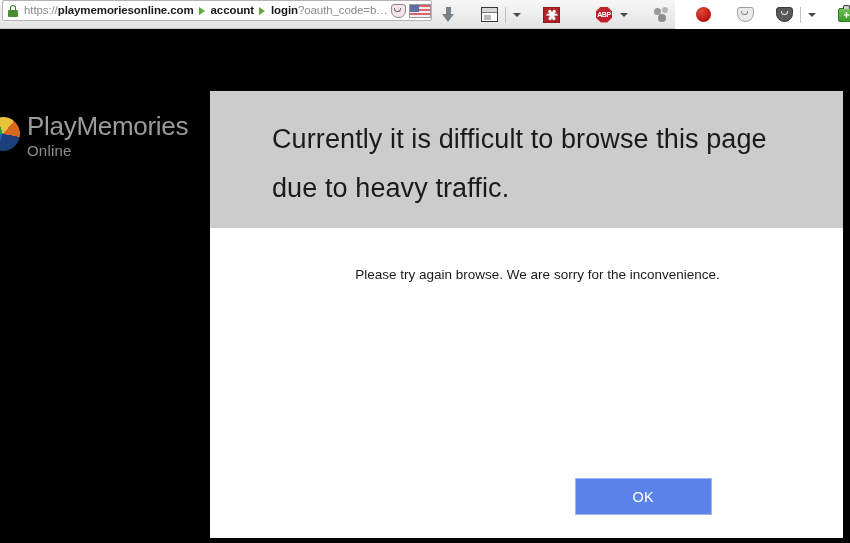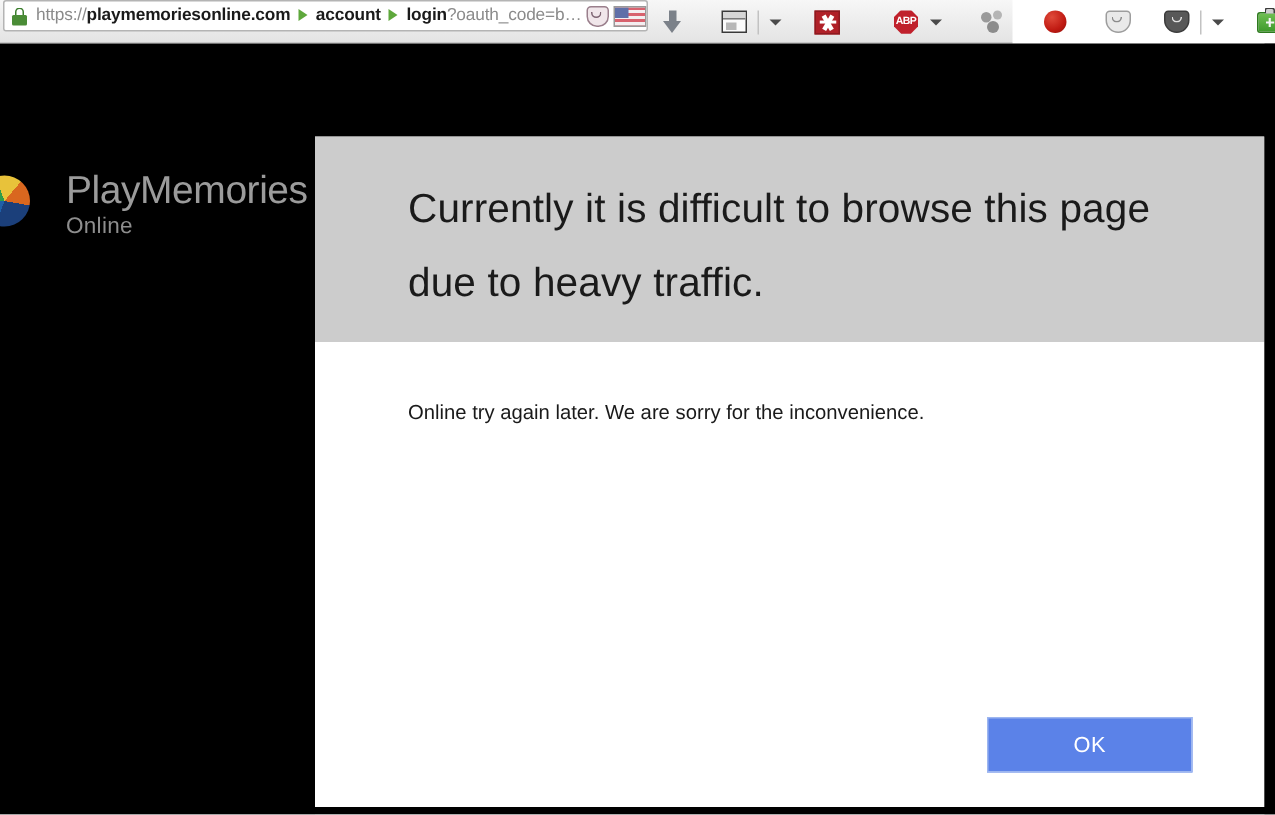--- a/index.html
+++ b/index.html
@@ -356,21 +356,21 @@
     background:
       conic-gradient(from 200deg,
         #1f5fa8 0deg 70deg,
         #2d9c4a 70deg 140deg,
         #e8c23a 140deg 200deg,
         #d9671f 200deg 260deg,
         #1b3f7a 260deg 360deg);
     filter: blur(0.2px);
   }
   #brand-text {
-    margin-left: 24px;
+    margin-left: 7px;
     line-height: 1;
   }
   #brand-title {
     font-size: 26px;
     color: #9b9b9b;
     letter-spacing: -0.3px;
     font-weight: normal;
   }
   #brand-sub {
     font-size: 15px;
@@ -385,20 +385,21 @@
     position: absolute;
     left: 210px;
     top: 62px;
     width: 633px;
     height: 452px;
     background: #ffffff;
     box-sizing: border-box;
     display: flex;
     flex-direction: column;
     overflow: hidden;
+    align-items: center;
   }
   #dialog-header {
     background: #cccccc;
     height: 137px;
     flex: 0 0 137px;
     padding: 24px 40px 0 62px;
     box-sizing: border-box;
   }
   #dialog-title {
     font-size: 27px;
@@ -540,21 +541,21 @@
       <div id="brand-title">PlayMemories</div>
       <div id="brand-sub">Online</div>
     </div>
   </div>
 
   <div id="dialog">
     <div id="dialog-header">
       <h1 id="dialog-title">Currently it is difficult to browse this page due to heavy traffic.</h1>
     </div>
     <div id="dialog-body">
-      <p id="dialog-message">Online try again later. We are sorry for the inconvenience.</p>
+      <p id="dialog-message">Please try again browse. We are sorry for the inconvenience.</p>
       <div id="dialog-footer">
         <button id="ok-button">OK</button>
       </div>
     </div>
   </div>
 
   <div id="edge-right"></div>
   <div id="edge-bottom"></div>
 </div>
 

